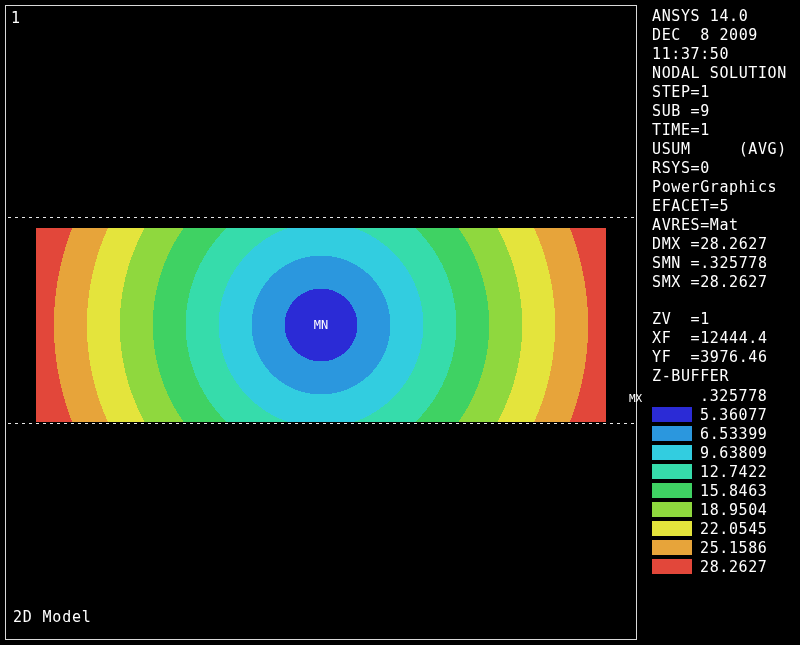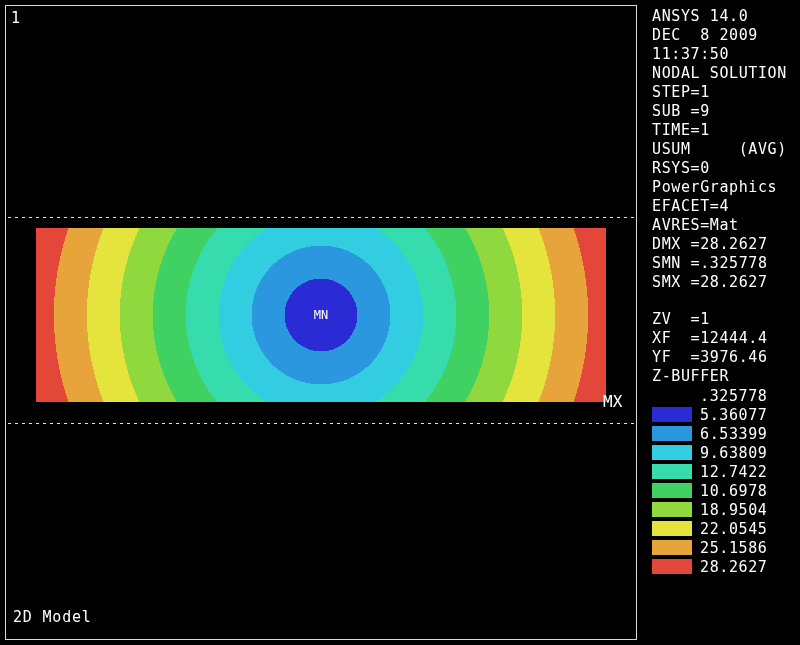--- a/index.html
+++ b/index.html
@@ -7,23 +7,23 @@
   body { font-family:"DejaVu Sans Mono","Liberation Mono",monospace; color:#fff; }
   .screen { position:relative; width:800px; height:645px; background:#000; }
 
   
   .gwin { position:absolute; left:5px; top:5px; width:632px; height:635px; border:1px solid #d9d9d9; }
   .win-id { position:absolute; left:5px; top:3px; font-size:15px; }
   .dash { position:absolute; left:2px; right:2px; height:1px;
           background:repeating-linear-gradient(90deg,#e8e8e8 0 3px,transparent 3px 7px); }
   .dash-top { top:211px; }
   .dash-bottom { top:417px; }
-  .model { position:absolute; left:30px; top:222px; width:570px; height:174px; background:#2b2bd6; }
+  .model { position:absolute; left:30px; top:222px; width:570px; height:194px; background:#2b2bd6; }
   .mn { position:absolute; left:50%; top:50%; transform:translate(-50%,-50%); font-size:12px; }
-  .mx { position:absolute; left:597px; top:386px; font-size:16px; }
+  .mx { position:absolute; left:623px; top:386px; font-size:11px; }
   .model-label { position:absolute; left:7px; bottom:13px; font-size:15px; letter-spacing:0.8px; }
 
   
   .info { position:absolute; left:652px; top:7px; width:148px; }
   .line { font-size:15px; line-height:19px; white-space:pre; letter-spacing:0.6px; }
   .spacer { height:18px; }
   .legend { margin-top:0; }
   .legend-row { display:flex; align-items:center; height:19px; }
   .swatch { width:40px; height:15px; margin-right:8px; flex:none; }
   .swatch.hidden { visibility:hidden; }
@@ -53,21 +53,21 @@
     <div class="line">ANSYS 14.0</div>
     <div class="line">DEC  8 2009</div>
     <div class="line">11:37:50</div>
     <div class="line">NODAL SOLUTION</div>
     <div class="line">STEP=1</div>
     <div class="line">SUB =9</div>
     <div class="line">TIME=1</div>
     <div class="line">USUM     (AVG)</div>
     <div class="line">RSYS=0</div>
     <div class="line">PowerGraphics</div>
-    <div class="line">EFACET=4</div>
+    <div class="line">EFACET=5</div>
     <div class="line">AVRES=Mat</div>
     <div class="line">DMX =28.2627</div>
     <div class="line">SMN =.325778</div>
     <div class="line">SMX =28.2627</div>
 
     <div class="spacer"></div>
 
     <div class="line">ZV  =1</div>
     <div class="line">XF  =12444.4</div>
     <div class="line">YF  =3976.46</div>
@@ -89,21 +89,21 @@
       <div class="legend-row">
         <span class="swatch" style="background: rgb(50, 205, 224);"></span>
         <span class="val">9.63809</span>
       </div>
       <div class="legend-row">
         <span class="swatch" style="background: rgb(54, 220, 171);"></span>
         <span class="val">12.7422</span>
       </div>
       <div class="legend-row">
         <span class="swatch" style="background: rgb(63, 210, 99);"></span>
-        <span class="val">10.6978</span>
+        <span class="val">15.8463</span>
       </div>
       <div class="legend-row">
         <span class="swatch" style="background: rgb(143, 216, 62);"></span>
         <span class="val">18.9504</span>
       </div>
       <div class="legend-row">
         <span class="swatch" style="background: rgb(228, 228, 60);"></span>
         <span class="val">22.0545</span>
       </div>
       <div class="legend-row">

